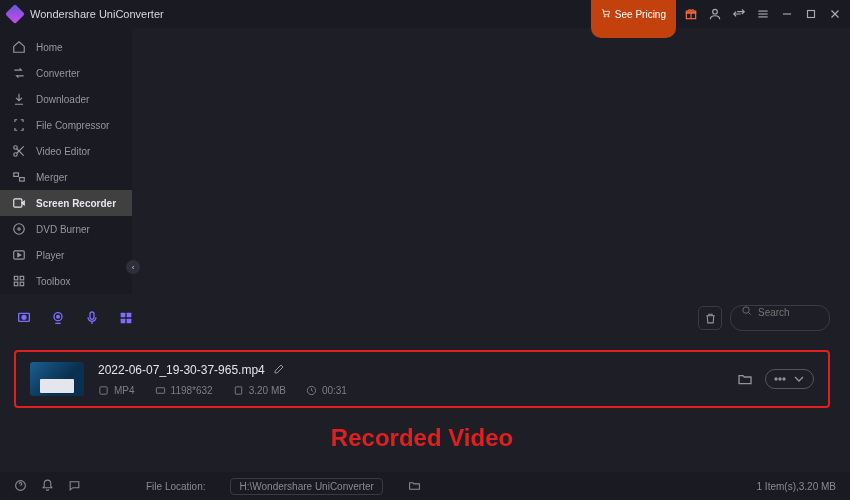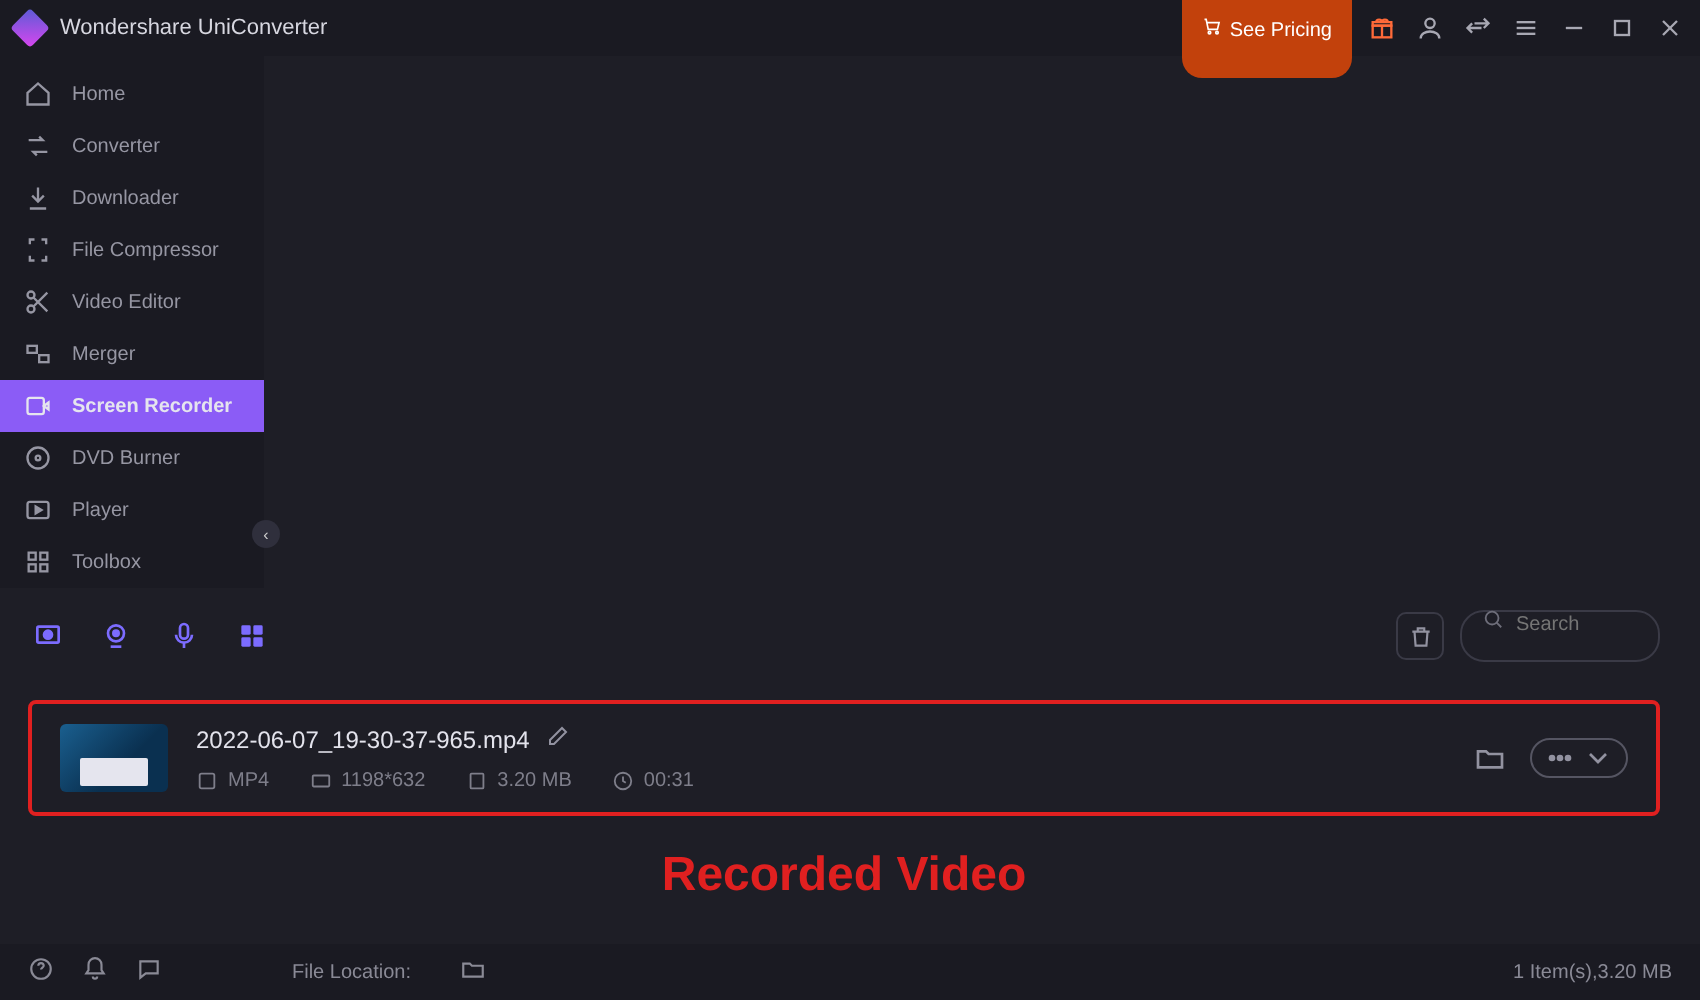--- a/index.html
+++ b/index.html
@@ -50,21 +50,21 @@
 }
 .side-item {
   display: flex; align-items: center;
   padding: 6px 12px;
   gap: 10px;
   font-size: 10px;
   color: #9696a3;
   cursor: pointer;
 }
 .side-item.active {
-  background: #8b5cf6;
+  background: #404040;
   color: #e5e5ee;
   font-weight: 600;
 }
 .side-icon { width: 14px; height: 14px; display: flex; align-items: center; justify-content: center; }
 .side-icon svg { width: 14px; height: 14px; }
 .collapse-knob {
   position: absolute;
   right: -8px; top: 232px;
   width: 14px; height: 14px;
   background: #2f2f3c;
@@ -453,20 +453,21 @@
         </svg></span>
     <span class="ficon"><svg viewBox="0 0 24 24" width="13" height="13" fill="none" stroke="currentColor" stroke-width="2">
           <path d="M6 8a6 6 0 0112 0v5l2 3H4l2-3zM10 19a2 2 0 004 0"></path>
         </svg></span>
     <span class="ficon"><svg viewBox="0 0 24 24" width="13" height="13" fill="none" stroke="currentColor" stroke-width="2">
           <path d="M4 5h16v11H9l-5 4z"></path>
         </svg></span>
   </div>
   <div class="footer-mid">
     <span>File Location:</span>
+    <span class="loc-box">H:\Wondershare UniConverter</span>
     <span class="folder-btn">
       <svg viewBox="0 0 24 24" width="13" height="13" fill="none" stroke="currentColor" stroke-width="2">
           <path d="M3 7h6l2 2h10v10H3z"></path>
         </svg>
     </span>
   </div>
   <div class="footer-spacer"></div>
   <span>1 Item(s),3.20 MB</span>
 </div>
 

